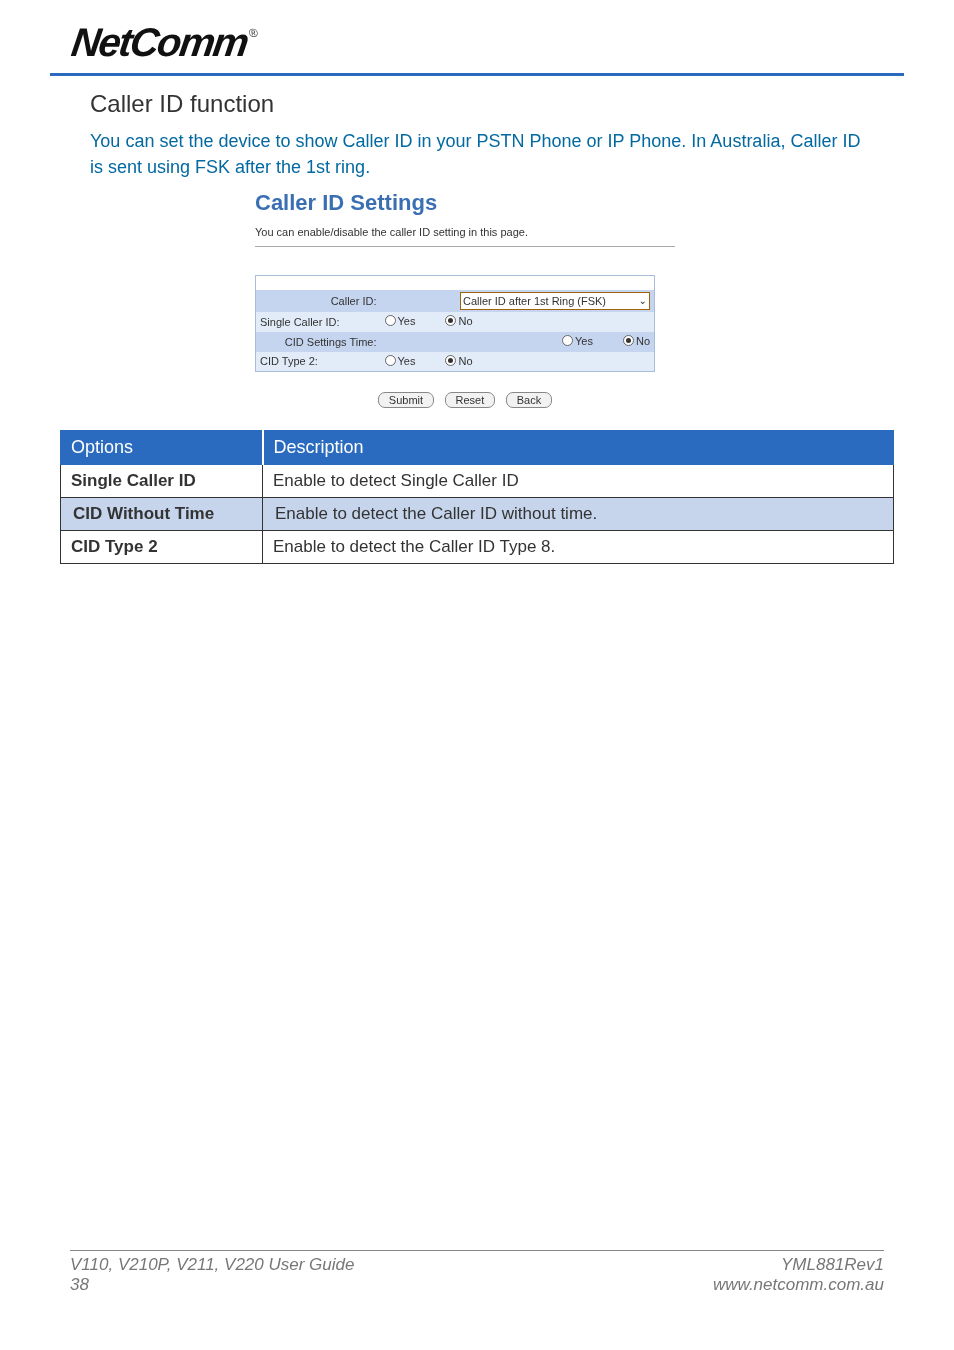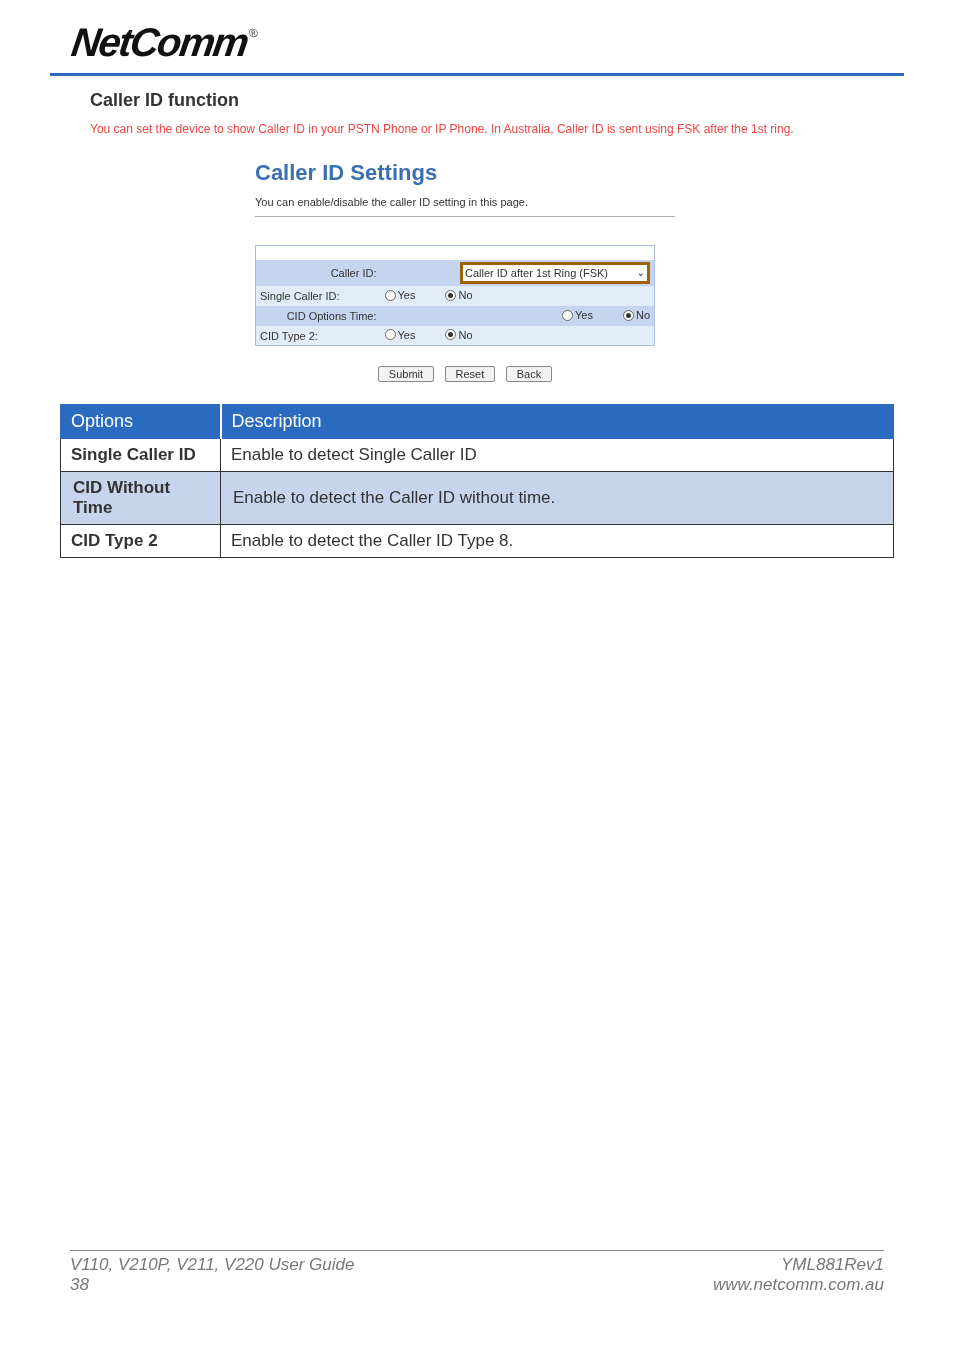--- a/index.html
+++ b/index.html
@@ -40,34 +40,34 @@
   }
   .blue-rule {
     height: 3px;
     background: #2a6bbf;
     margin: 0 50px 0 50px;
   }
   .content {
     padding: 14px 90px 0 90px;
   }
   .h3 {
+    font-size: 24px;
+    font-weight: 400;
+    font-family: Arial, sans-serif;
+    color: #333;
+    margin-bottom: 10px;
+    font-stretch: condensed;
+  }
+  .para {
     font-size: 18px;
-    font-weight: 700;
-    font-family: Arial, sans-serif;
-    color: #333;
-    margin-bottom: 10px;
-    font-stretch: condensed;
-  }
-  .para {
-    font-size: 12px;
-    color: #ef4444;
+    color: #0369a1;
     line-height: 1.45;
     font-family: Arial, sans-serif;
     font-stretch: condensed;
-    margin-bottom: 18px;
+    margin-bottom: 6px;
   }
   
   .ui-cap {
     margin-left: 165px;
     width: 420px;
   }
   .ui-title {
     font-family: Verdana, Arial, sans-serif;
     font-size: 22px;
     color: #3b6fb3;
@@ -99,21 +99,21 @@
     height: 20px;
   }
   .ui-table tr { background: #e2ebf8; }
   .ui-table tr.alt { background: #c6d5ef; text-align: right; }
   .ui-table td.first { width: 125px; }
   .ui-header-row td { background: #fff; height: 14px; }
   .ui-select {
     width: 190px;
     height: 18px;
     font-size: 11px;
-    border: 3px solid #a16207;
+    border: 1px solid #a16207;
     padding: 8px 2px;
     background: #fff;
     display: inline-flex;
     align-items: center;
     justify-content: space-between;
   }
   .ui-select .chev { font-size: 10px; color:#333; }
   .radio-grp { display: inline-flex; gap: 30px; align-items: center; }
   .radio-item { display: inline-flex; align-items: center; gap: 2px; }
   .radio {
@@ -127,42 +127,42 @@
     text-align: center;
     margin-top: 18px;
     font-family: Tahoma, Arial, sans-serif;
   }
   .ui-btn {
     display: inline-block;
     font-size: 11px;
     padding: 1px 10px;
     border: 1px solid #888;
     background: #f2f2f2;
-    border-radius: 2px;
+    border-radius: 7px;
     margin: 0 3px;
     color: #333;
   }
   
   .opt-table {
     margin: 22px 60px 0 60px;
     width: calc(100% - 120px);
     border-collapse: collapse;
     font-family: Arial, sans-serif;
   }
   .opt-table th {
     background: #2a6bbf;
     color: #fff;
     text-align: left;
     font-weight: normal;
     font-size: 18px;
     padding: 6px 10px;
     border: 1px solid #2a6bbf;
     font-stretch: condensed;
   }
-  .opt-table th.c0 { width: 160px; border-right: 2px solid #fff; }
+  .opt-table th.c0 { width: 202px; border-right: 2px solid #fff; }
   .opt-table td {
     border: 1px solid #333;
     padding: 6px 10px;
     font-size: 17px;
     font-stretch: condensed;
     color: #333;
   }
   .opt-table td.c0 { font-weight: 600; }
   .opt-table tr.shade td { background: #c6d5ec; padding-left: 12px; }
   .footer {
@@ -223,21 +223,21 @@
                     <span>Yes</span>
                   </span>
               <span class="radio-item">
                     <span class="radio checked"></span>
                     <span>No</span>
                   </span>
             </span>
           </td>
         </tr>
         <tr class="alt">
-          <td class="first">CID Options Time:</td>
+          <td class="first">CID Settings Time:</td>
           <td>
             <span class="radio-grp">
               <span class="radio-item">
                     <span class="radio"></span>
                     <span>Yes</span>
                   </span>
               <span class="radio-item">
                     <span class="radio checked"></span>
                     <span>No</span>
                   </span>

